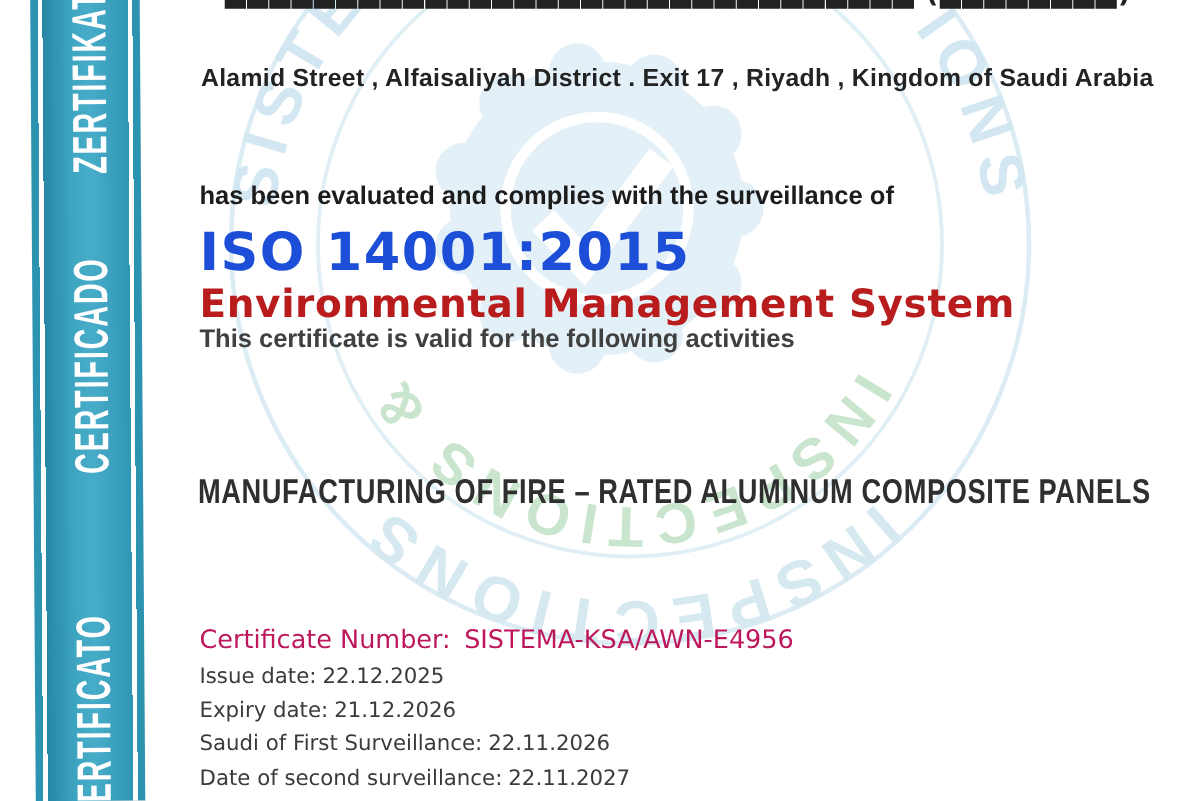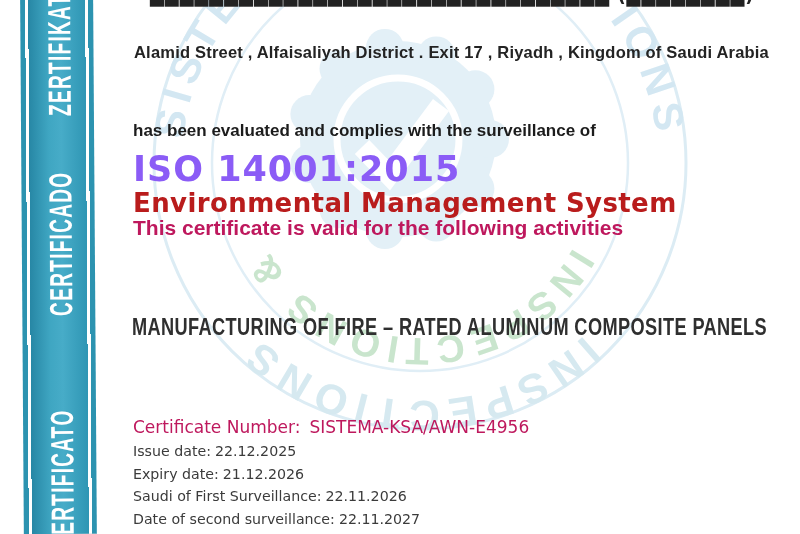--- a/index.html
+++ b/index.html
@@ -38,29 +38,29 @@
   }
   .address{
     position:absolute;left:134px;top:43px;font-size:16.5px;font-weight:bold;color:#232323;
     letter-spacing:0.2px;white-space:nowrap;
   }
   .statement{
     position:absolute;left:133px;top:121px;font-size:17px;font-weight:bold;color:#1c1c1c;
     white-space:nowrap;
   }
   .iso{
-    position:absolute;left:133px;top:149px;font-size:35px;font-weight:bold;color:#8b5cf6;
+    position:absolute;left:133px;top:149px;font-size:35px;font-weight:bold;color:#1d4ed8;
     font-family:"DejaVu Sans",sans-serif;letter-spacing:1px;white-space:nowrap;
   }
   .scheme{
     position:absolute;left:133px;top:188px;font-size:26px;font-weight:bold;color:#b91c1c;
     font-family:"DejaVu Sans",sans-serif;letter-spacing:0.4px;white-space:nowrap;
   }
   .validity{
-    position:absolute;left:133px;top:216px;font-size:21px;font-weight:bold;color:#be185d;
+    position:absolute;left:133px;top:216px;font-size:17px;font-weight:bold;color:#404040;
     white-space:nowrap;
   }
   .activities{
     position:absolute;left:132px;top:314px;font-size:23px;font-weight:bold;color:#2f2f2f;
     letter-spacing:0.5px;white-space:nowrap;
     transform:scaleX(0.79);transform-origin:left center;
   }
   .details{position:absolute;left:133px;top:414px;font-family:"DejaVu Sans",sans-serif;color:#3b3b3b;}
   .detail-row{font-size:14.2px;line-height:22.7px;white-space:nowrap;}
   .detail-row.first{font-size:17px;line-height:26px;color:#be185d;}

